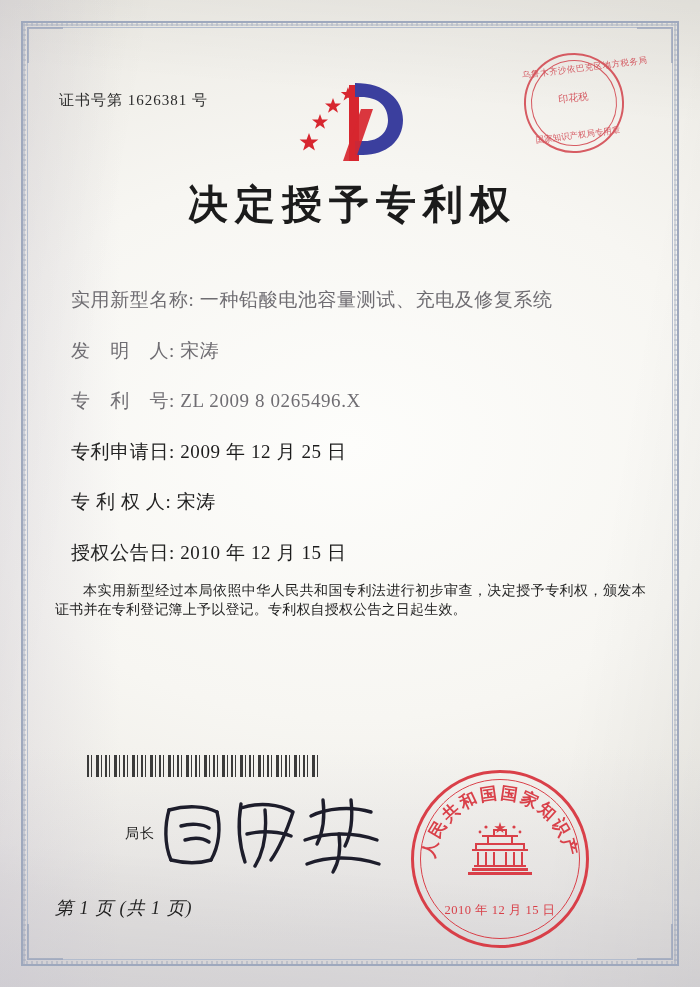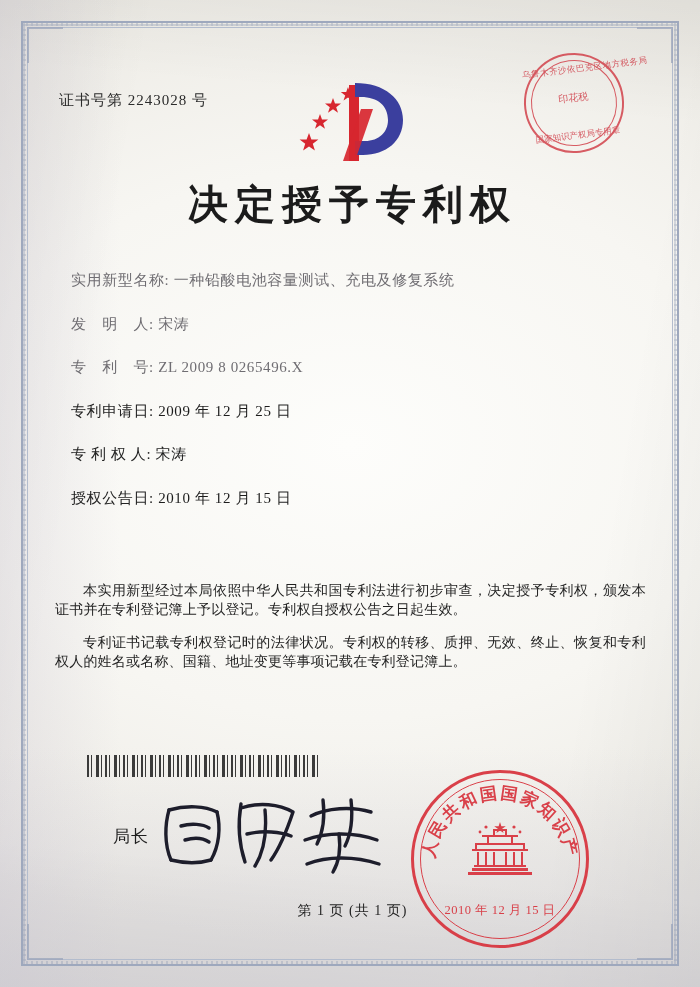--- a/index.html
+++ b/index.html
@@ -163,25 +163,26 @@
     font-family: "Liberation Serif", "DejaVu Serif", serif;
   }
 
   .fields {
     position: absolute;
     left: 16px;
     top: 216px;
     right: 0;
   }
   .field {
-    font-size: 15px;
+    font-size: 19px;
     color: #232323;
     margin-bottom: 24.5px;
     letter-spacing: .6px;
     white-space: nowrap;
+    margin-top: 16px;
   }
   .field .lbl { display: inline-block; }
   .field .val { color: #1c1c1c; }
   .field.faint { color: #6f6d72; }
   .field.faint .val { color: #6f6d72; }
 
   .paras {
     position: absolute;
     left: 0; right: 4px;
     top: 512px;
@@ -208,23 +209,23 @@
         #1b1b1b 0 2px, transparent 2px 4px,
         #1b1b1b 4px 5px, transparent 5px 9px,
         #1b1b1b 9px 12px, transparent 12px 14px,
         #1b1b1b 14px 15px, transparent 15px 18px);
     opacity: .85;
   }
 
   
   .sign-label {
     position: absolute;
-    left: 58px;
+    left: 70px;
     top: 770px;
-    font-size: 17px;
+    font-size: 14px;
     color: #1f1f1f;
     letter-spacing: 1px;
   }
   .signature {
     position: absolute;
     left: 100px;
     top: 735px;
     width: 240px;
     height: 90px;
     color: #1d1d28;
@@ -266,24 +267,24 @@
     bottom: 26px;
     text-align: center;
     font-size: 12.5px;
     letter-spacing: .5px;
   }
 
   .page-foot {
     position: absolute;
     left: 0; right: 0;
     bottom: 22px;
-    text-align: center;
-    font-size: 14px;
+    font-size: 18px;
     color: #1f1f1f;
     letter-spacing: 1px;
+    font-style: italic;
   }
 </style>
 </head>
 <body>
 
 <div class="page">
 
   <div class="paper-shade"></div>
   <div class="tint-left"></div>
   <div class="tint-bottom"></div>
@@ -291,21 +292,21 @@
   <div class="border-outer"></div>
   <div class="border-guilloche"></div>
   <div class="border-inner"></div>
   <div class="corner tl"></div>
   <div class="corner tr"></div>
   <div class="corner bl"></div>
   <div class="corner br"></div>
 
   <div class="content">
 
-    <div class="cert-no">证书号第 2243028 号</div>
+    <div class="cert-no">证书号第 1626381 号</div>
 
     <div class="logo">
       <svg viewBox="0 0 125 92" width="125" height="92" xmlns="http://www.w3.org/2000/svg">
         <g fill="#d7262f">
           <polygon points="22,58 24.4,64.6 31.4,64.6 25.8,68.8 27.9,75.6 22,71.4 16.1,75.6 18.2,68.8 12.6,64.6 19.6,64.6"></polygon>
           <polygon points="33,39 35,44.6 41,44.6 36.2,48.2 38,53.8 33,50.3 28,53.8 29.8,48.2 25,44.6 31,44.6"></polygon>
           <polygon points="46,23 48,28.6 54,28.6 49.2,32.2 51,37.8 46,34.3 41,37.8 42.8,32.2 38,28.6 44,28.6"></polygon>
           <polygon points="61,12 62.8,17.1 68.2,17.1 63.8,20.4 65.5,25.6 61,22.4 56.5,25.6 58.2,20.4 53.8,17.1 59.2,17.1"></polygon>
         </g>
         <path d="M62 10 L62 86 L72 86 L72 10 Z" fill="#d7262f"></path>
@@ -345,21 +346,20 @@
         <span class="val">宋涛</span>
       </div>
       <div class="field">
         <span class="lbl">授权公告日:</span>
         <span class="val">2010 年 12 月 15 日</span>
       </div>
     </div>
 
     <div class="paras">
       <p class="para">本实用新型经过本局依照中华人民共和国专利法进行初步审查，决定授予专利权，颁发本证书并在专利登记簿上予以登记。专利权自授权公告之日起生效。</p>
-      <p class="para">专利证书记载专利权登记时的法律状况。专利权的转移、质押、无效、终止、恢复和专利权人的姓名或名称、国籍、地址变更等事项记载在专利登记簿上。</p>
     </div>
 
     <div class="barcode"></div>
 
     <div class="sign-label">局长</div>
 
     <div class="signature">
       <svg viewBox="0 0 240 90" width="240" height="90" xmlns="http://www.w3.org/2000/svg">
         <g fill="none" stroke="#1d1d2b" stroke-width="3.4" stroke-linecap="round" stroke-linejoin="round">
           <path d="M14 20 C10 34 9 54 16 70"></path>

